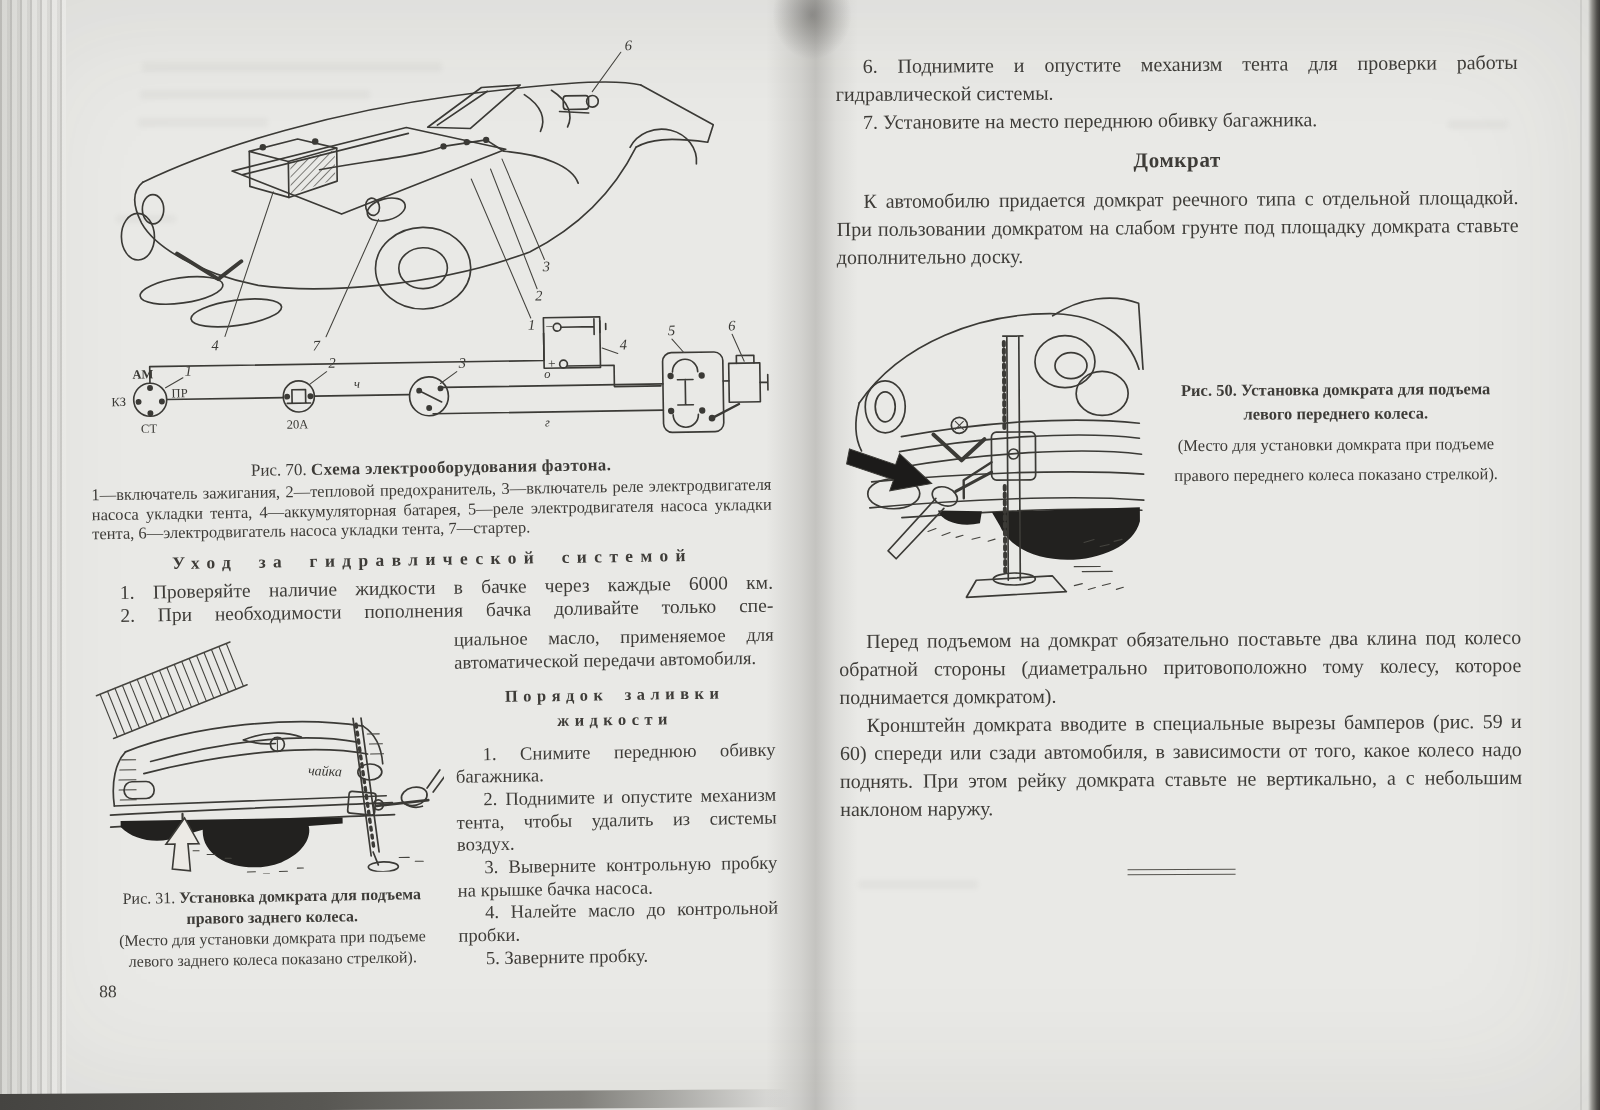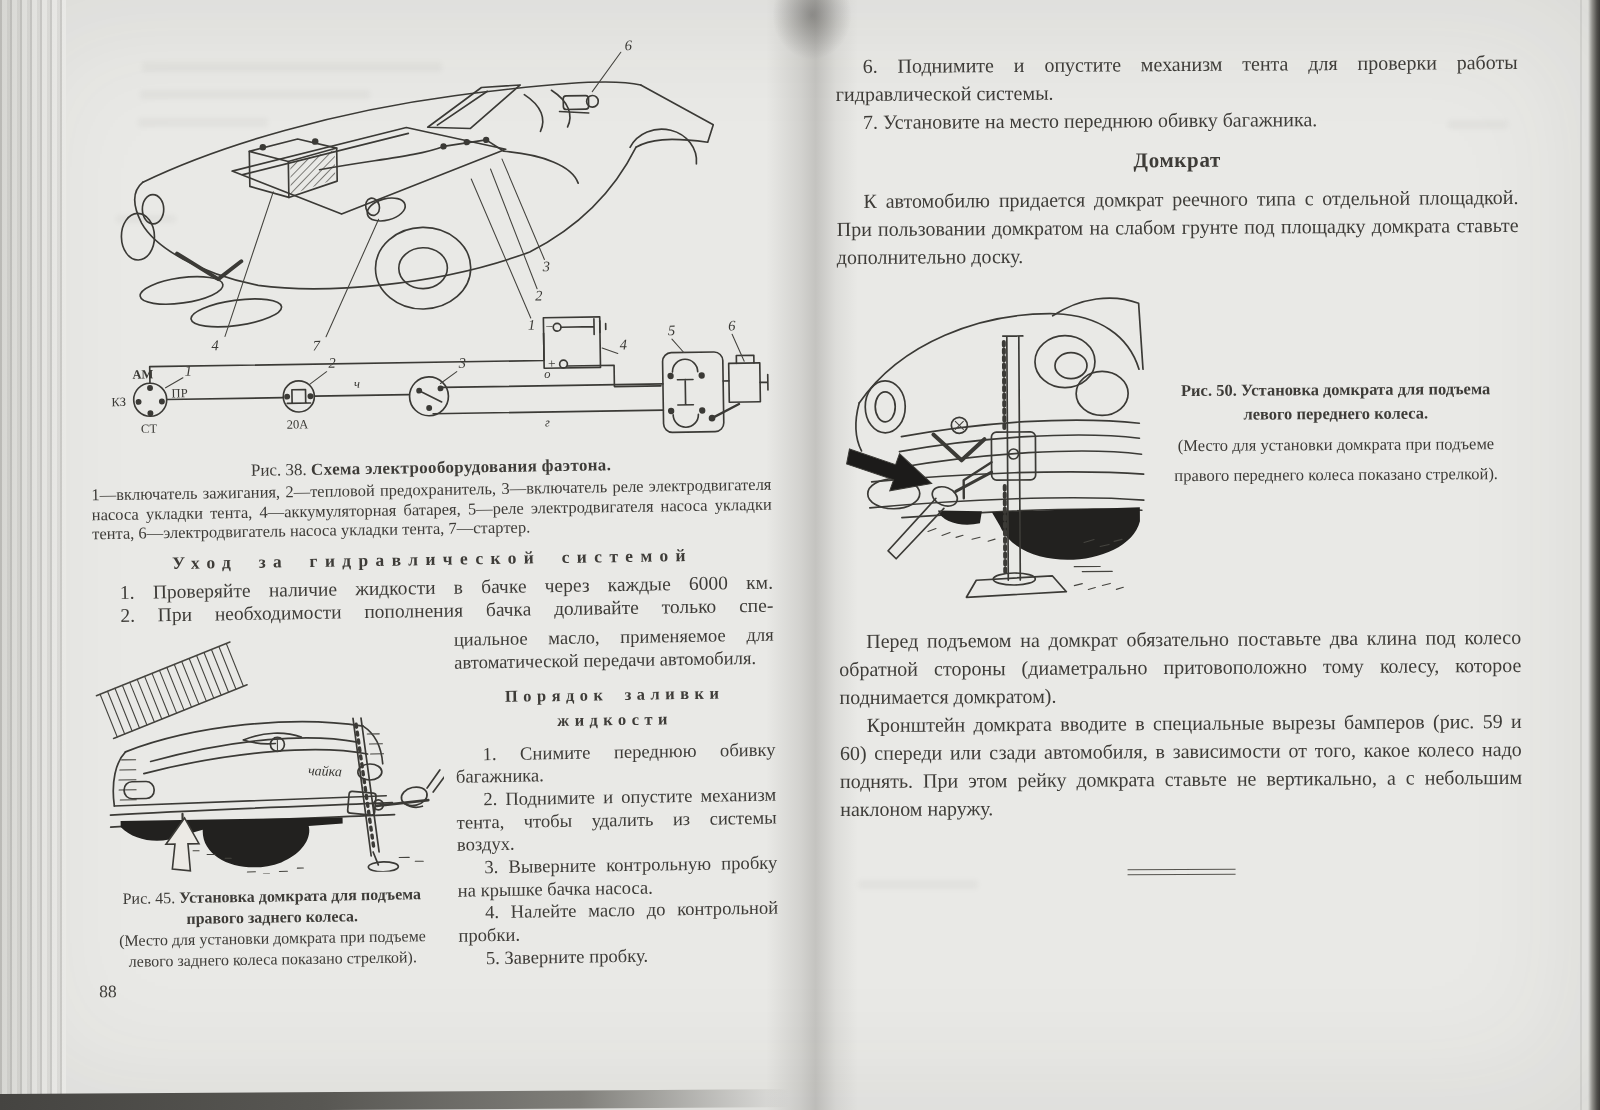--- a/index.html
+++ b/index.html
@@ -215,21 +215,21 @@
             <text x="380" y="346">3</text>
             <text x="546" y="330">4</text>
             <text x="596" y="316">5</text>
             <text x="658" y="312">6</text>
           </g>
         </g>
       </svg>
     </figure>
 
     <div class="cap-line">
-      <span>Рис. 38.</span>
+      <span>Рис. 70.</span>
       <b>Схема электрооборудования фаэтона.</b>
     </div>
     <div class="legend">1—включатель зажигания, 2—тепловой предохранитель, 3—включатель реле электродвигателя насоса укладки тента, 4—аккумуляторная батарея, 5—реле электродвигателя насоса укладки тента, 6—электродвигатель насоса укладки тента, 7—стартер.</div>
 
     <div class="h-spaced">Уход за гидравлической системой</div>
     <p class="jtext indent stretch">1. Проверяйте наличие жидкости в бачке через каждые 6000 км.</p>
     <p class="jtext indent stretch">2. При необходимости пополнения бачка доливайте только спе-</p>
 
     <div class="two-col">
 
@@ -276,21 +276,21 @@
             <path d="M276,222 L281,235"></path>
             <ellipse cx="286" cy="237" rx="15" ry="5"></ellipse>
           </g>
           <g class="ink-thin">
             <path d="M96,218 h6 M110,222 h8 M128,226 h6 M150,240 h8 M166,242 h6 M182,240 h8 M200,237 h6 M302,228 h10 M318,232 h8"></path>
           </g>
 
           <text x="212" y="144" font-size="14" font-style="italic" transform="rotate(3 212 144)">чайка</text>
         </svg>
         <div class="fig-caption">
-          <span>Рис. 45.</span>
+          <span>Рис. 31.</span>
           <span class="cap-bold">Установка домкрата для подъема правого заднего колеса.</span><br>
           <span>(Место для установки домкрата при подъеме левого заднего колеса показано стрелкой).</span>
         </div>
       </div>
 
       <div class="col-right">
         <p class="jtext">циальное масло, применяемое для автоматической передачи автомобиля.</p>
         <div class="h-spaced-sm">Порядок заливки жидкости</div>
         <p class="jtext indent">1. Снимите переднюю обивку багажника.</p>
         <p class="jtext indent">2. Поднимите и опустите механизм тента, чтобы удалить из системы воздух.</p>

